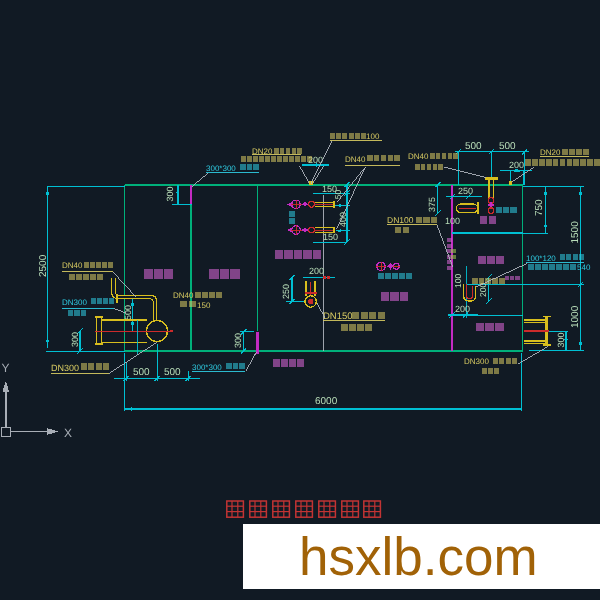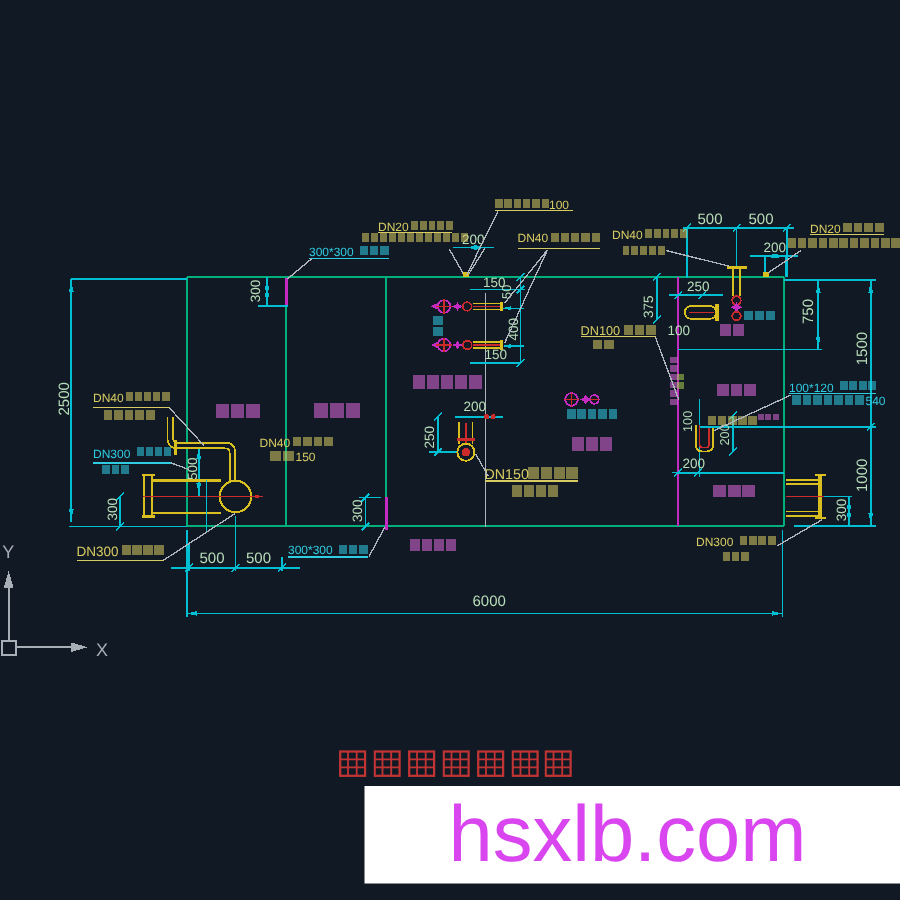--- a/index.html
+++ b/index.html
@@ -634,13 +634,13 @@
         <rect x="0.8" y="1" width="16.6" height="16.2" fill="none" stroke="#C23434" stroke-width="1.5"></rect>
         <line x1="0.8" y1="6.2" x2="17.4" y2="6.2" stroke="#C23434" stroke-width="1.2"></line>
         <line x1="0.8" y1="11.6" x2="17.4" y2="11.6" stroke="#C23434" stroke-width="1.2"></line>
         <line x1="6" y1="1" x2="6" y2="17.2" stroke="#C23434" stroke-width="1.2"></line>
         <line x1="11.8" y1="1" x2="11.8" y2="17.2" stroke="#C23434" stroke-width="1.2"></line>
       </svg>
     </div>
 
 <div style="position:absolute;left:243px;top:524px;width:357px;height:65px;background:#ffffff;"></div>
 
-<div style="position:absolute;left:299px;top:524px;font-family:'Liberation Sans',sans-serif;font-size:53px;color:#d946ef;line-height:65px;">hsxlb.com</div>
+<div style="position:absolute;left:299px;top:524px;font-family:'Liberation Sans',sans-serif;font-size:53px;color:#a16207;line-height:65px;">hsxlb.com</div>
 </div>
 </body></html>

